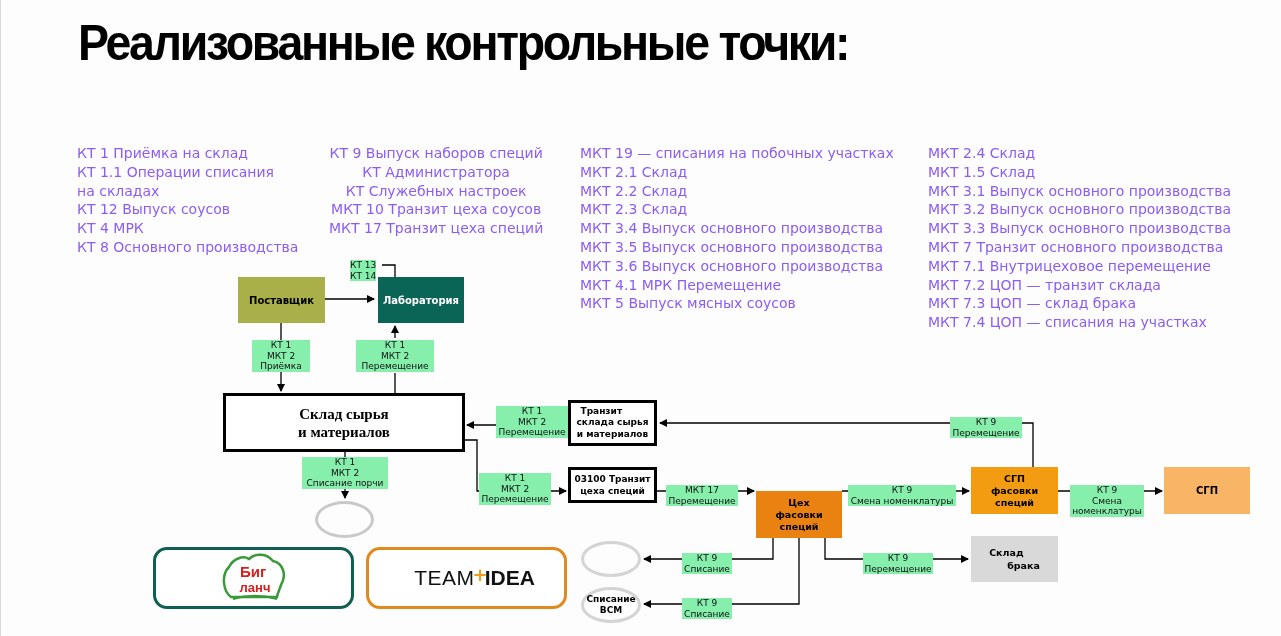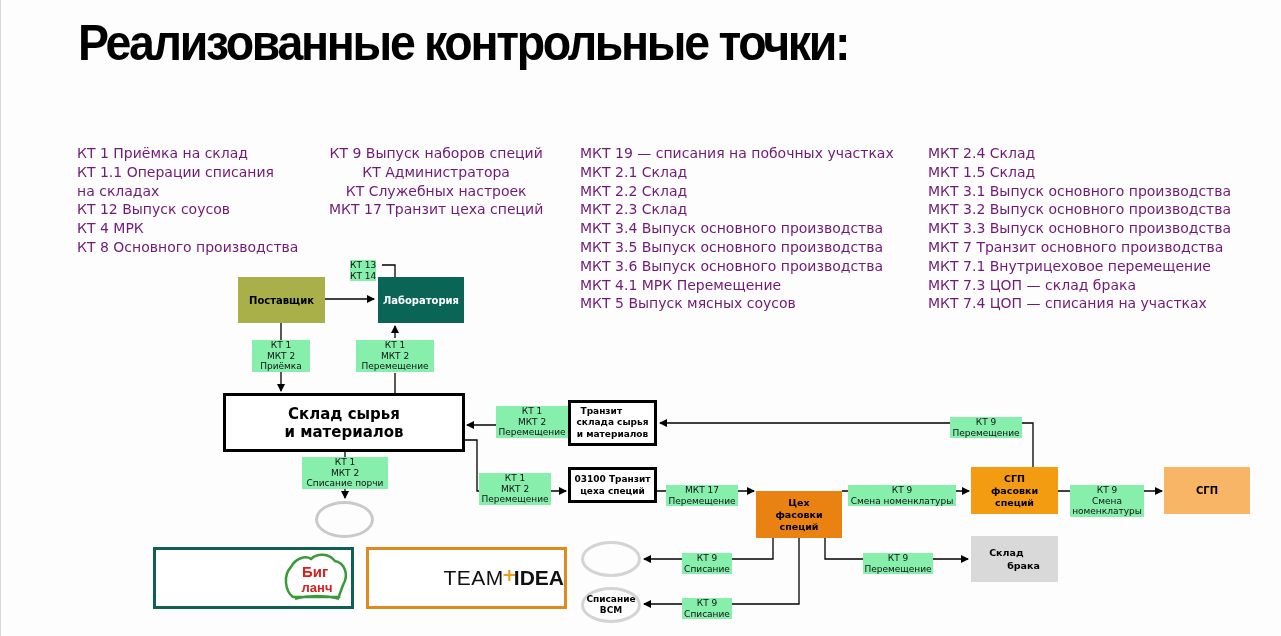--- a/index.html
+++ b/index.html
@@ -1,51 +1,52 @@
 <!DOCTYPE html>
 <html><head>
 <meta charset="utf-8">
 <style>
   html, body { margin:0; padding:0; }
   body { width:1281px; height:636px; background:#fdfdfd; position:relative; overflow:hidden;
          font-family:"DejaVu Sans", "Liberation Sans", sans-serif; }
   .leftline { position:absolute; left:0; top:0; width:1px; height:636px; background:#d8d8d8; }
   .title { position:absolute; left:78px; top:14px; font-size:50px; font-weight:bold; color:#000;
            letter-spacing:-2.5px; font-family:"Liberation Sans", sans-serif; transform:scaleX(0.93); transform-origin:left top; white-space:nowrap; }
-  .col { position:absolute; top:144px; font-size:14px; line-height:18.8px; color:#701a75; }
+  .col { position:absolute; top:144px; font-size:14px; line-height:18.8px; color:#8b5cf6; }
   .col div { white-space:nowrap; }
   #col1 { left:77px; } #col2 { left:329px;text-align:center; } #col3 { left:580px; } #col4 { left:928px; }
 
   svg#diagram { position:absolute; left:0; top:0; }
   .box { position:absolute; display:flex; align-items:center; justify-content:center; text-align:center;
          font-weight:bold; font-size:10px; line-height:13px; box-sizing:border-box; color:#000; }
   .lbl { position:absolute; font-size:9px; font-weight:normal; line-height:10.5px; text-align:center; color:#111; background:#86efac; white-space:nowrap; }
   .lbl span { display:block; }
   .ell { position:absolute; border:3px solid #c9c9c9; border-radius:50%; box-sizing:border-box;
          display:flex; align-items:center; justify-content:center; text-align:center; font-size:9px; font-weight:bold; line-height:11px; }
-  .logo { position:absolute; box-sizing:border-box; background:#fff; display:flex; align-items:center; justify-content:flex-end; }
+  .logo { position:absolute; box-sizing:border-box; background:#fff; display:flex; align-items:center; justify-content:center;border-radius:14px; }
 </style>
 </head>
 <body>
 
 <div class="leftline"></div>
 <div class="title">Реализованные контрольные точки:</div>
 
 <div class="col" id="col1">
   <div>КТ 1 Приёмка на склад</div>
   <div>КТ 1.1 Операции списания</div>
   <div>на складах</div>
   <div>КТ 12 Выпуск соусов</div>
   <div>КТ 4 МРК</div>
   <div>КТ 8 Основного производства</div>
 </div>
 <div class="col" id="col2">
   <div>КТ 9 Выпуск наборов специй</div>
   <div>КТ Администратора</div>
   <div>КТ Служебных настроек</div>
+  <div>МКТ 10 Транзит цеха соусов</div>
   <div>МКТ 17 Транзит цеха специй</div>
 </div>
 <div class="col" id="col3">
   <div>МКТ 19 — списания на побочных участках</div>
   <div>МКТ 2.1 Склад</div>
   <div>МКТ 2.2 Склад</div>
   <div>МКТ 2.3 Склад</div>
   <div>МКТ 3.4 Выпуск основного производства</div>
   <div>МКТ 3.5 Выпуск основного производства</div>
   <div>МКТ 3.6 Выпуск основного производства</div>
@@ -53,20 +54,21 @@
   <div>МКТ 5 Выпуск мясных соусов</div>
 </div>
 <div class="col" id="col4">
   <div>МКТ 2.4 Склад</div>
   <div>МКТ 1.5 Склад</div>
   <div>МКТ 3.1 Выпуск основного производства</div>
   <div>МКТ 3.2 Выпуск основного производства</div>
   <div>МКТ 3.3 Выпуск основного производства</div>
   <div>МКТ 7 Транзит основного производства</div>
   <div>МКТ 7.1 Внутрицеховое перемещение</div>
+  <div>МКТ 7.2 ЦОП — транзит склада</div>
   <div>МКТ 7.3 ЦОП — склад брака</div>
   <div>МКТ 7.4 ЦОП — списания на участках</div>
 </div>
 
 <svg id="diagram" width="1281" height="636">
   <defs>
     <marker id="ah" markerWidth="8" markerHeight="8" refX="7" refY="4" orient="auto" markerUnits="userSpaceOnUse">
       <path d="M0,0 L8,4 L0,8 z" fill="#000"></path>
     </marker>
   </defs>
@@ -87,21 +89,21 @@
     <path d="M825,514 L825,559 L968,559" marker-end="url(#ah)"></path>
   </g>
 </svg>
 
 <div class="box" style="left:238px;top:277px;width:87px;height:46px;background:#a9b04a;">
   <span>Поставщик</span>
 </div>
 <div class="box" style="left:378px;top:277px;width:86px;height:46px;background:#0b6556;color:#fff;">
   <span>Лаборатория</span>
 </div>
-<div class="box" style="left:223px;top:393px;width:242px;height:59px;border:3px solid #000;background:#fff;font-size:15px;line-height:18px;">
+<div class="box" style="left:223px;top:393px;width:242px;height:59px;border:3px solid #000;background:#fff;font-size:15px;line-height:18px;font-family:Liberation Serif, serif;">
   <div>
       <span style="display:block">Склад сырья</span>
       <span style="display:block">и материалов</span>
     </div>
 </div>
 <div class="box" style="left:568px;top:400px;width:89px;height:46px;border:3px solid #000;background:#fff;font-size:9px;line-height:11.5px;">
   <div>
       <span style="display:block;text-align:left;padding-left:4px">Транзит</span>
       <span style="display:block">склада сырья</span>
       <span style="display:block">и материалов</span>

